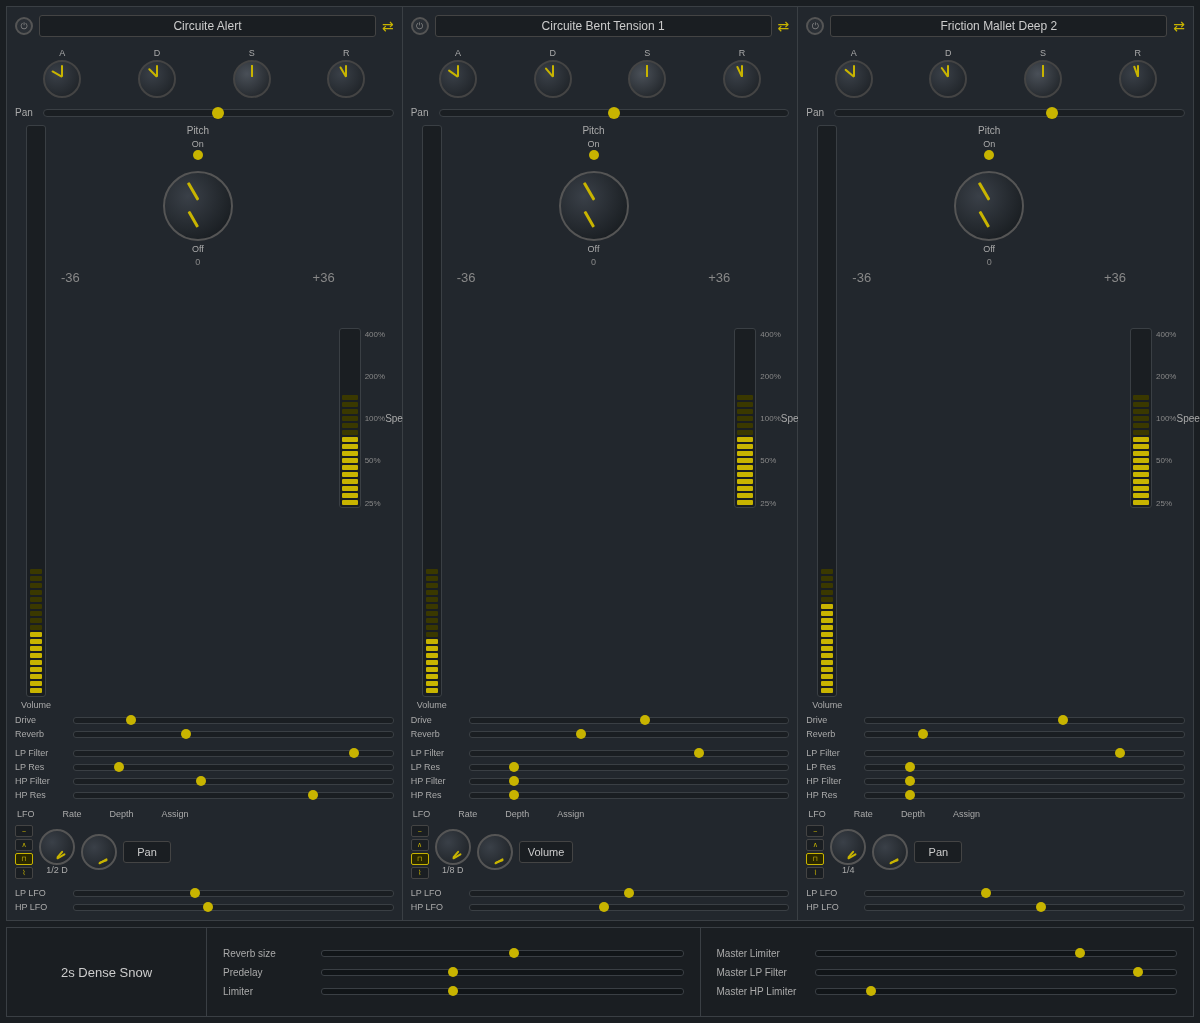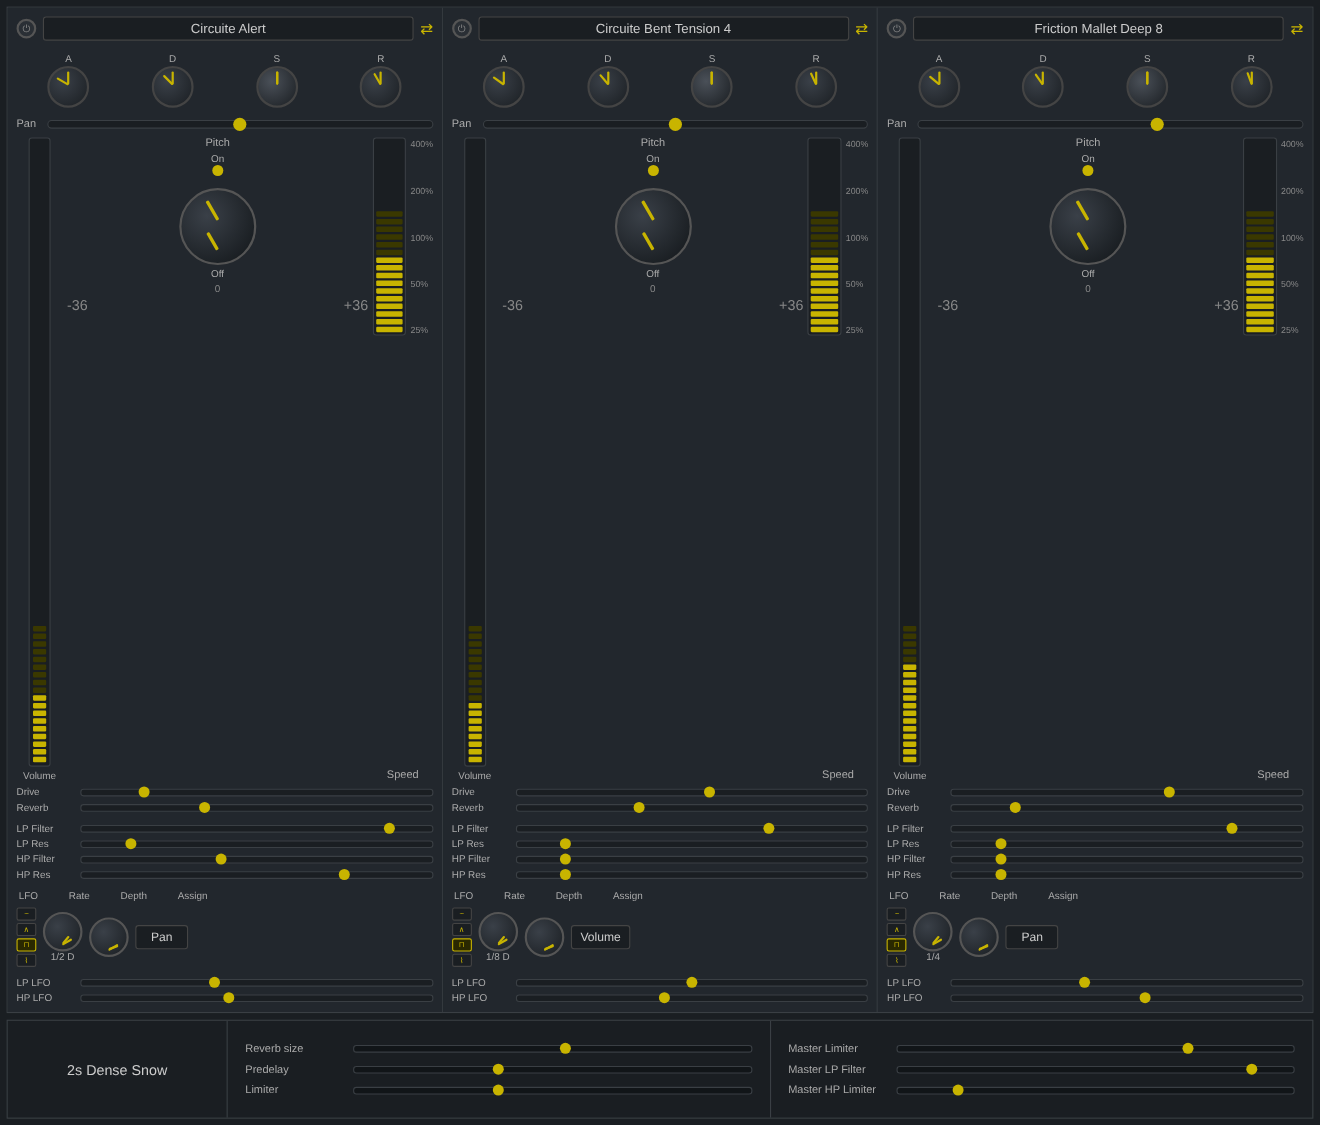--- a/index.html
+++ b/index.html
@@ -438,21 +438,21 @@
       border-radius: 50%;
       background: #c8b400;
       position: absolute;
       top: 50%;
       transform: translateY(-50%);
     }
 
     
     .speed-fader-container {
       display: flex;
-      flex-direction: column;
+      flex-direction: row;
       align-items: center;
       flex: 1;
       max-width: 55px;
       position: relative;
     }
 
     .vfader-container {
       flex: 1;
       width: 22px;
       background: #1a1e22;
@@ -734,21 +734,21 @@
         <div class="h-slider-track">
           <div class="h-slider-thumb" style="left:calc(42% - 5px)"></div>
         </div>
       </div>
     </div>
   </div>
       <div class="instrument-panel">
 
     <div class="panel-header">
       <div class="power-btn">⏻</div>
-      <div class="instrument-name">Circuite Bent Tension 4</div>
+      <div class="instrument-name">Circuite Bent Tension 1</div>
       <div class="shuffle-btn">⇄</div>
     </div>
 
     <div class="adsr-section">
 
         <div class="adsr-knob-group">
           <span class="adsr-label">A</span>
           <div class="knob knob-sm" style="--rot:-55deg">
             <div style="position:absolute;width:2px;height:35%;background:#c8b400;border-radius:1px;
                         top:8%;left:50%;transform:translateX(-50%) rotate(-55deg);
@@ -960,21 +960,21 @@
         <div class="h-slider-track">
           <div class="h-slider-thumb" style="left:calc(42% - 5px)"></div>
         </div>
       </div>
     </div>
   </div>
       <div class="instrument-panel">
 
     <div class="panel-header">
       <div class="power-btn">⏻</div>
-      <div class="instrument-name">Friction Mallet Deep 8</div>
+      <div class="instrument-name">Friction Mallet Deep 2</div>
       <div class="shuffle-btn">⇄</div>
     </div>
 
     <div class="adsr-section">
 
         <div class="adsr-knob-group">
           <span class="adsr-label">A</span>
           <div class="knob knob-sm" style="--rot:-50deg">
             <div style="position:absolute;width:2px;height:35%;background:#c8b400;border-radius:1px;
                         top:8%;left:50%;transform:translateX(-50%) rotate(-50deg);

